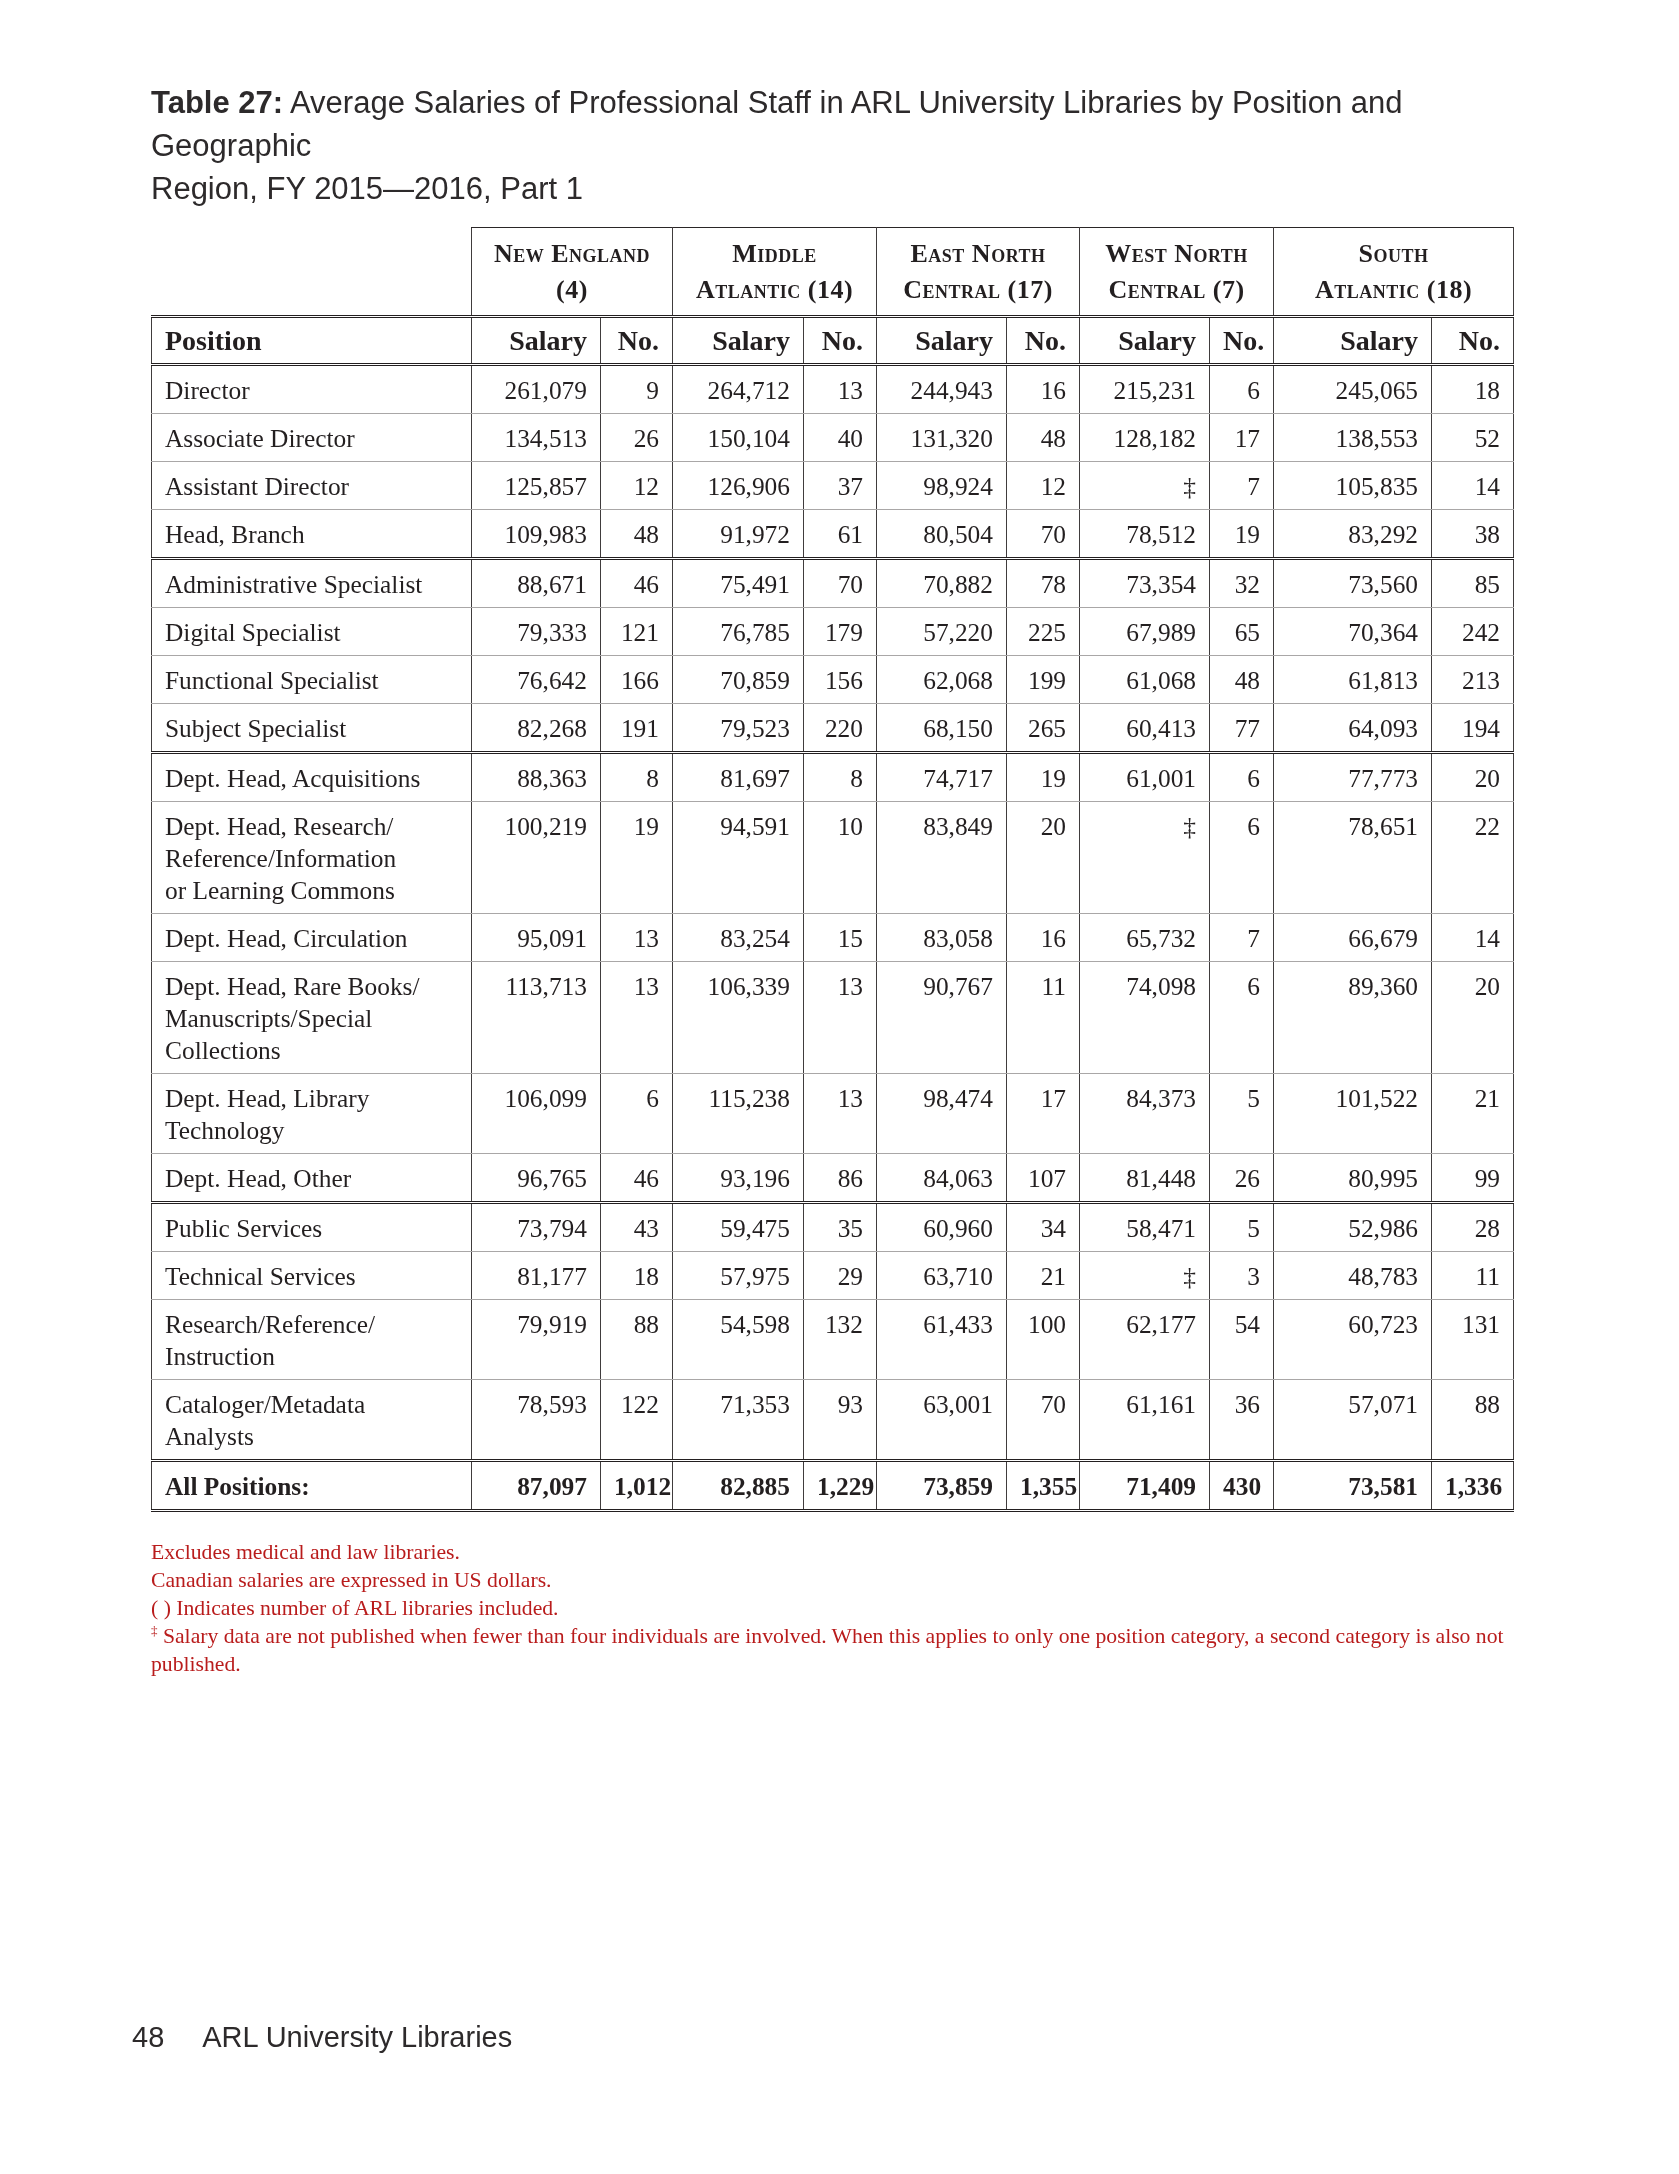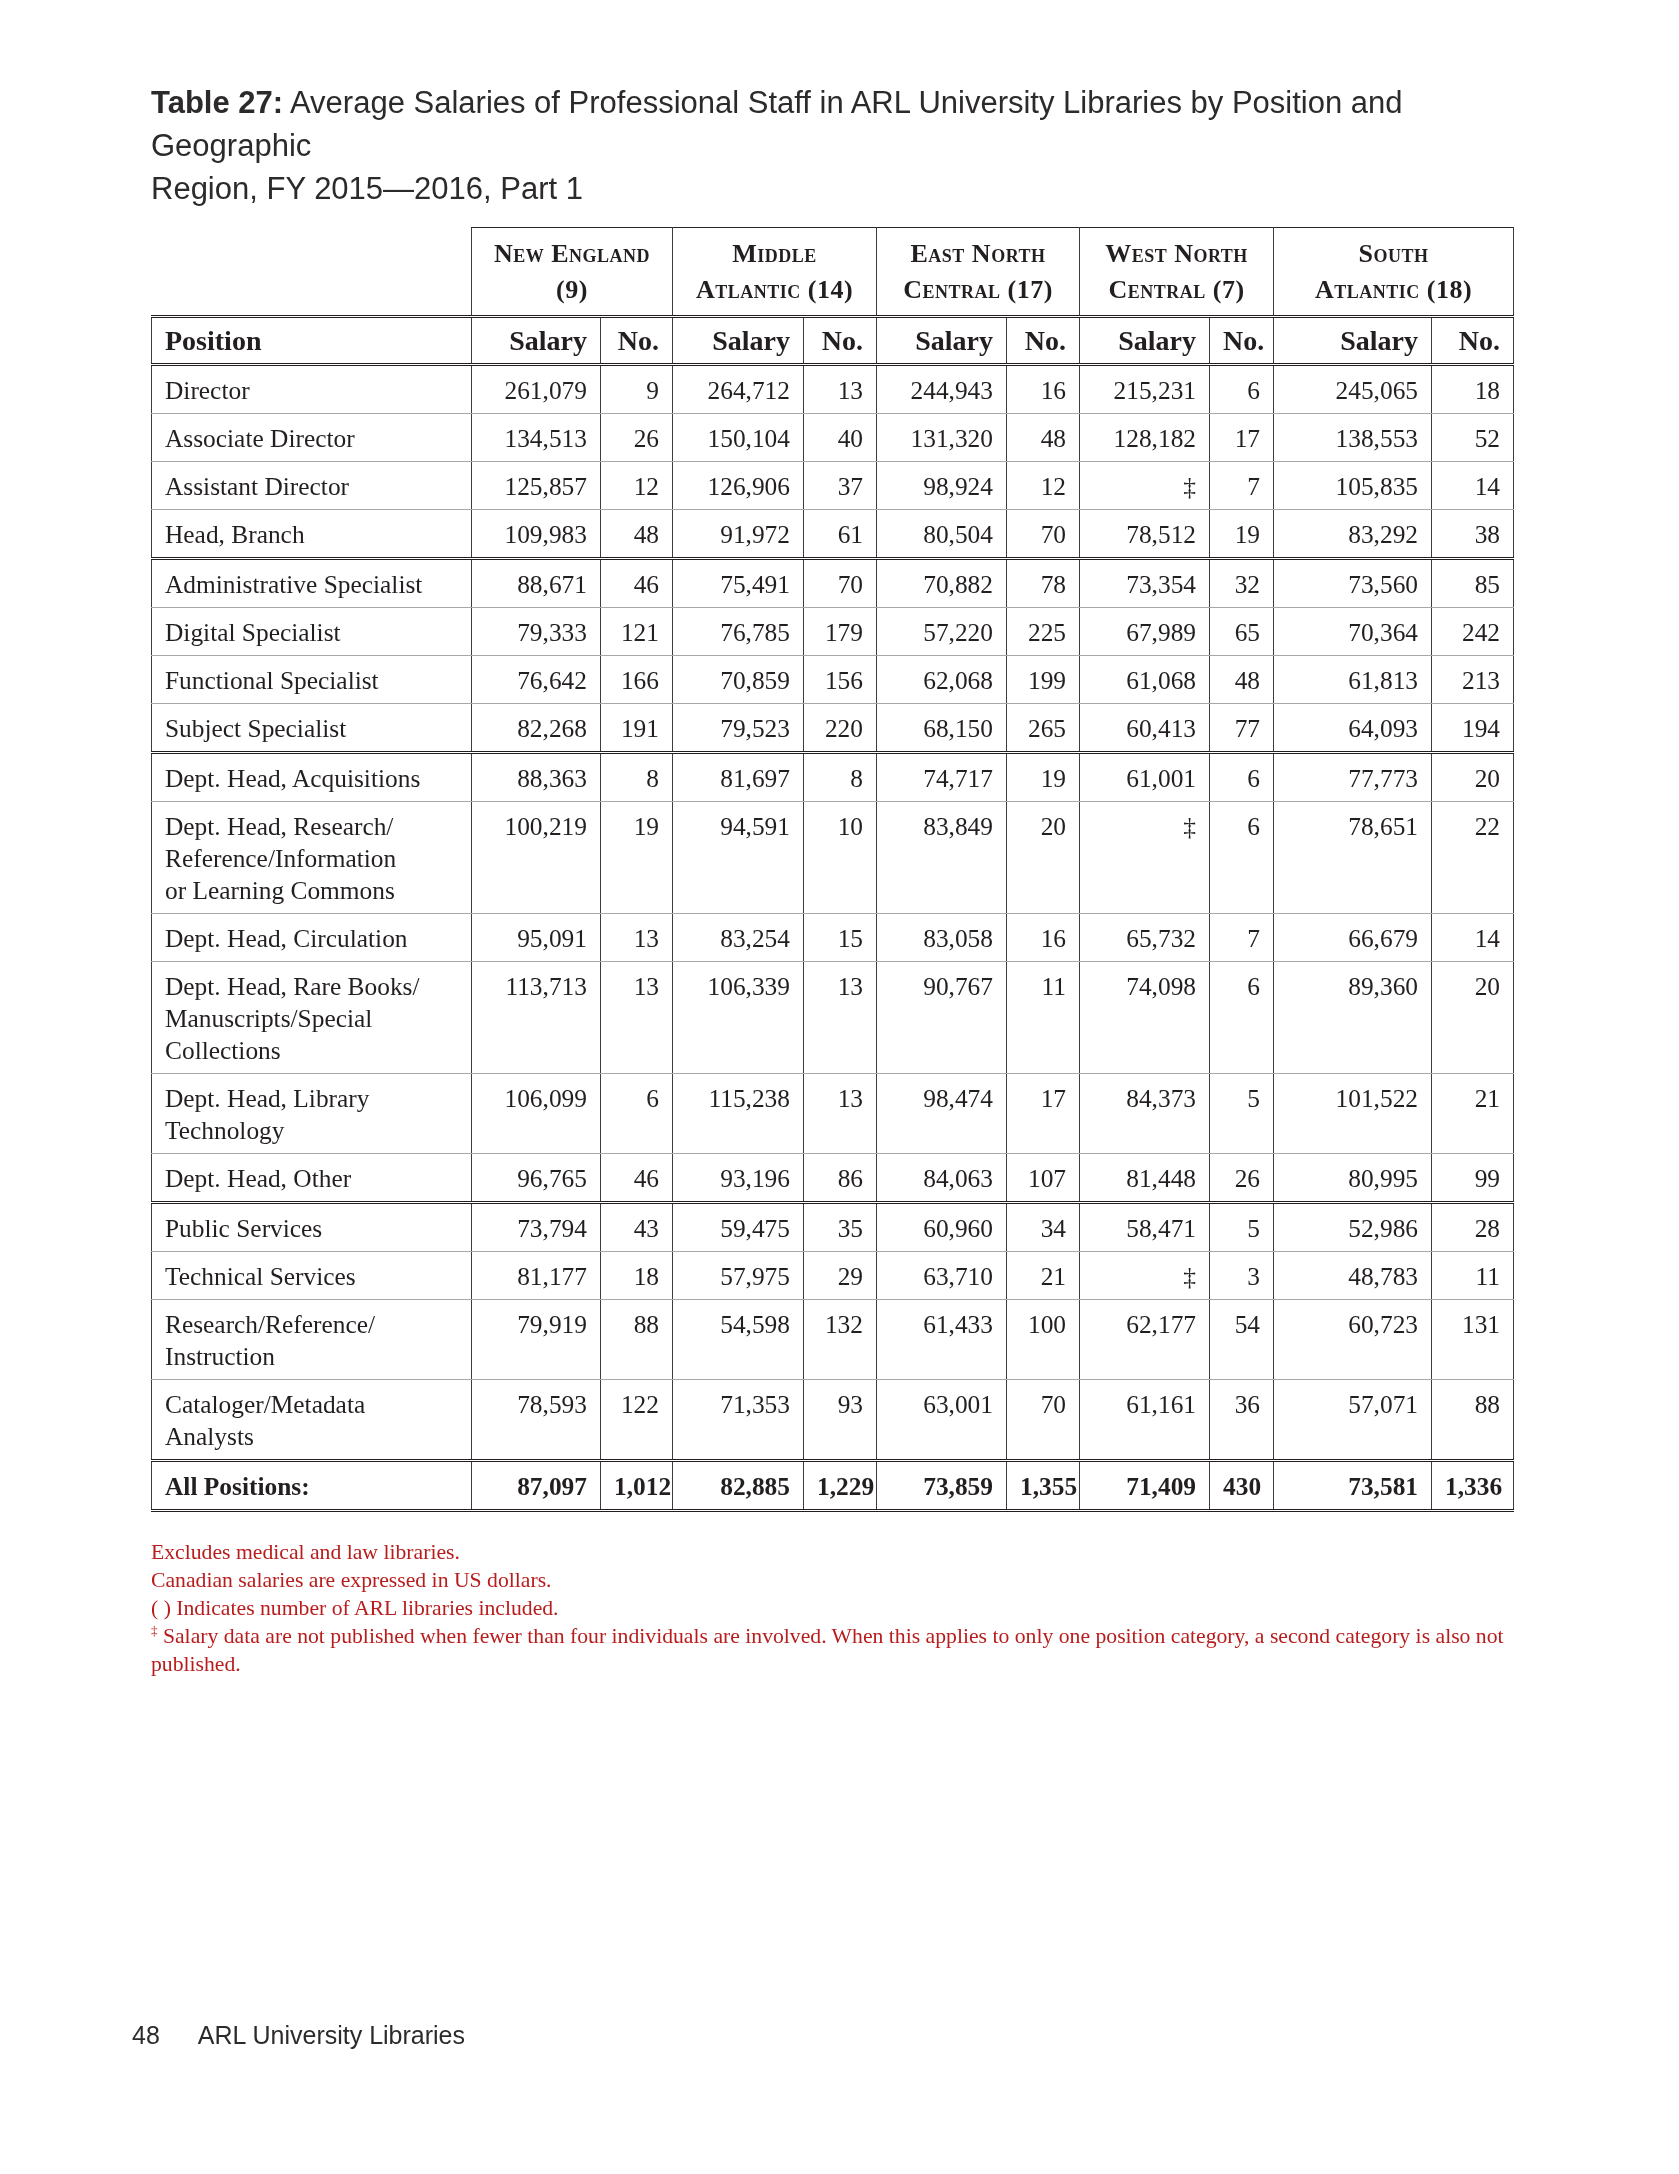--- a/index.html
+++ b/index.html
@@ -61,21 +61,21 @@
     border-bottom: 3.8px double #231f20;
     font-weight: 700;
   }
 
   .footnotes { margin-top: 26px; width: 1367px; font-size: 21.7px; line-height: 28px; color: #b91c1c; }
   .footnotes sup { font-size: 13px; vertical-align: super; line-height: 0; }
 
   .page-footer {
     position: absolute; left: 132px; top: 2021px;
     font-family: "Liberation Sans", sans-serif;
-    font-size: 25px; color: #2d2a2b;
+    font-size: 29px; color: #2d2a2b;
   }
   .page-footer .pg-num { display: inline-block; margin-right: 38px; }
 </style>
 </head>
 <body>
 
 <div class="content">
 
   <div class="doc-title"><span class="ttl-label">Table 27:</span><span> Average Salaries of Professional Staff in ARL University Libraries by Position and Geographic
 Region, FY 2015—2016, Part 1</span></div>
@@ -91,21 +91,21 @@
         <col style="width:73px">
       <col style="width:130px">
         <col style="width:64px">
       <col style="width:158px">
         <col style="width:82px">
     </colgroup>
     <thead>
       <tr class="grp-row">
         <td class="spacer"></td>
         <th colspan="2">New England
-(9)</th>
+(4)</th>
         <th colspan="2">Middle
 Atlantic (14)</th>
         <th colspan="2">East North
 Central (17)</th>
         <th colspan="2">West North
 Central (7)</th>
         <th colspan="2">South
 Atlantic (18)</th>
       </tr>
       <tr class="hdr-row">

